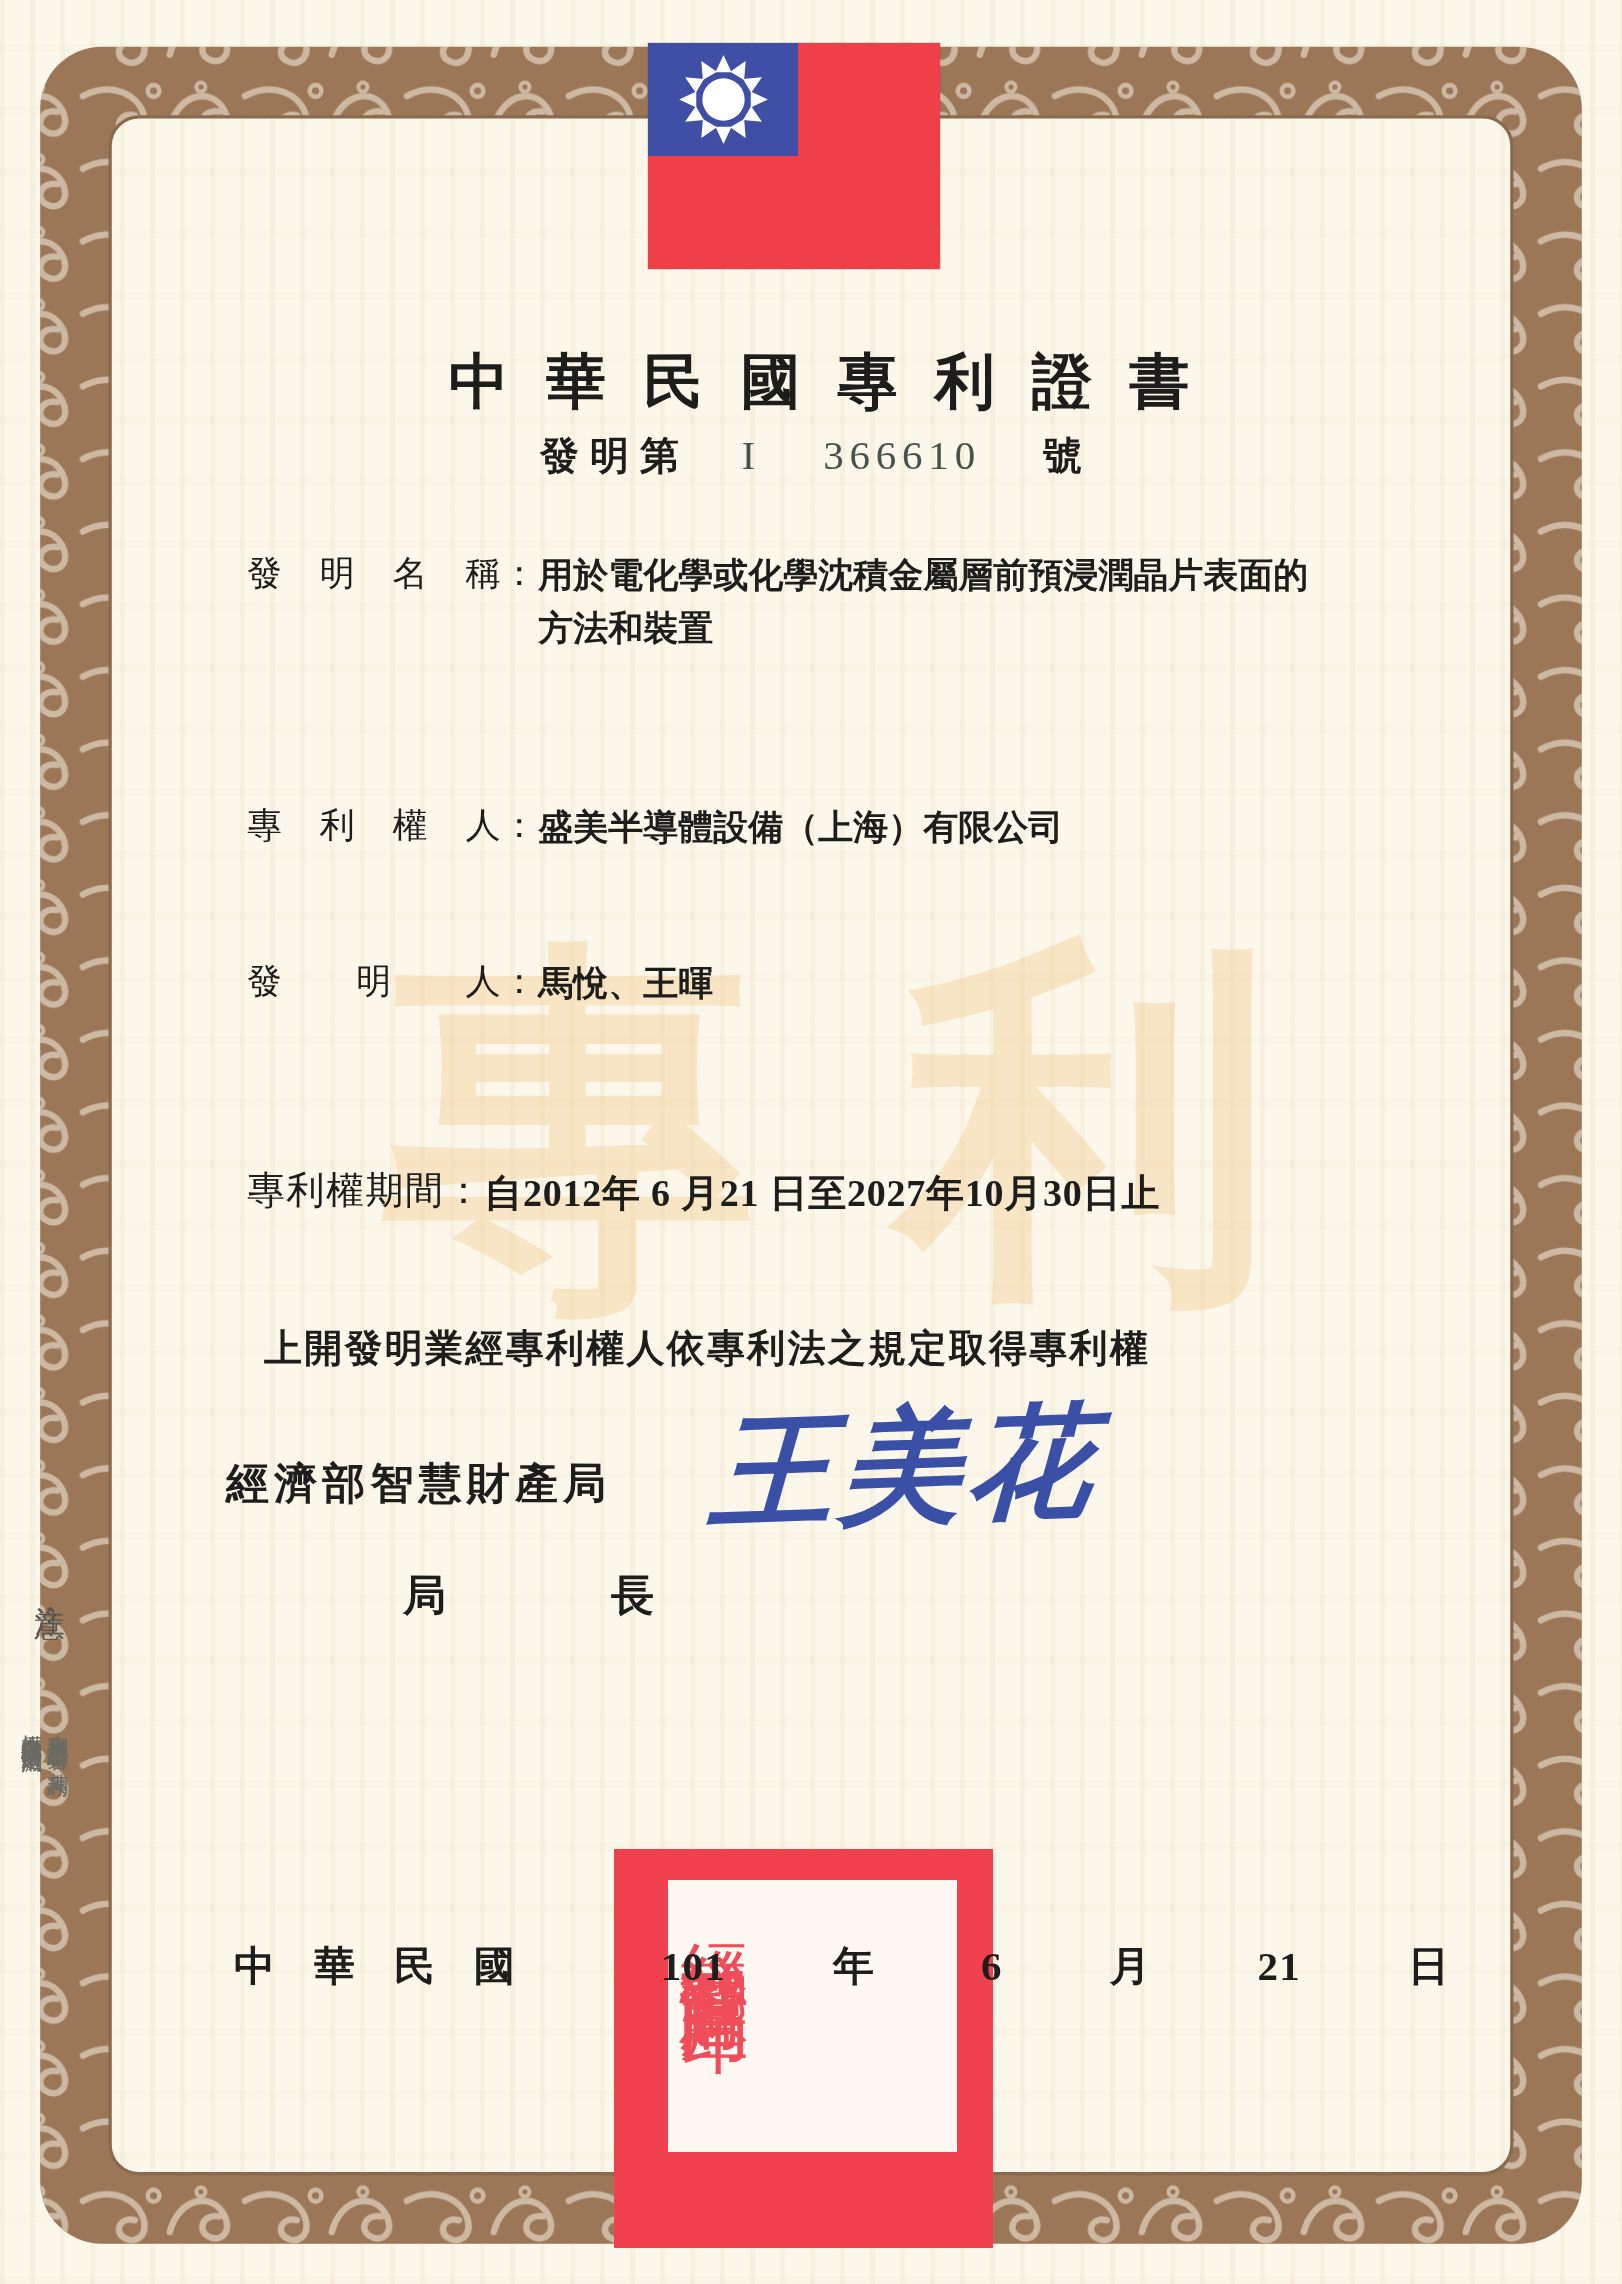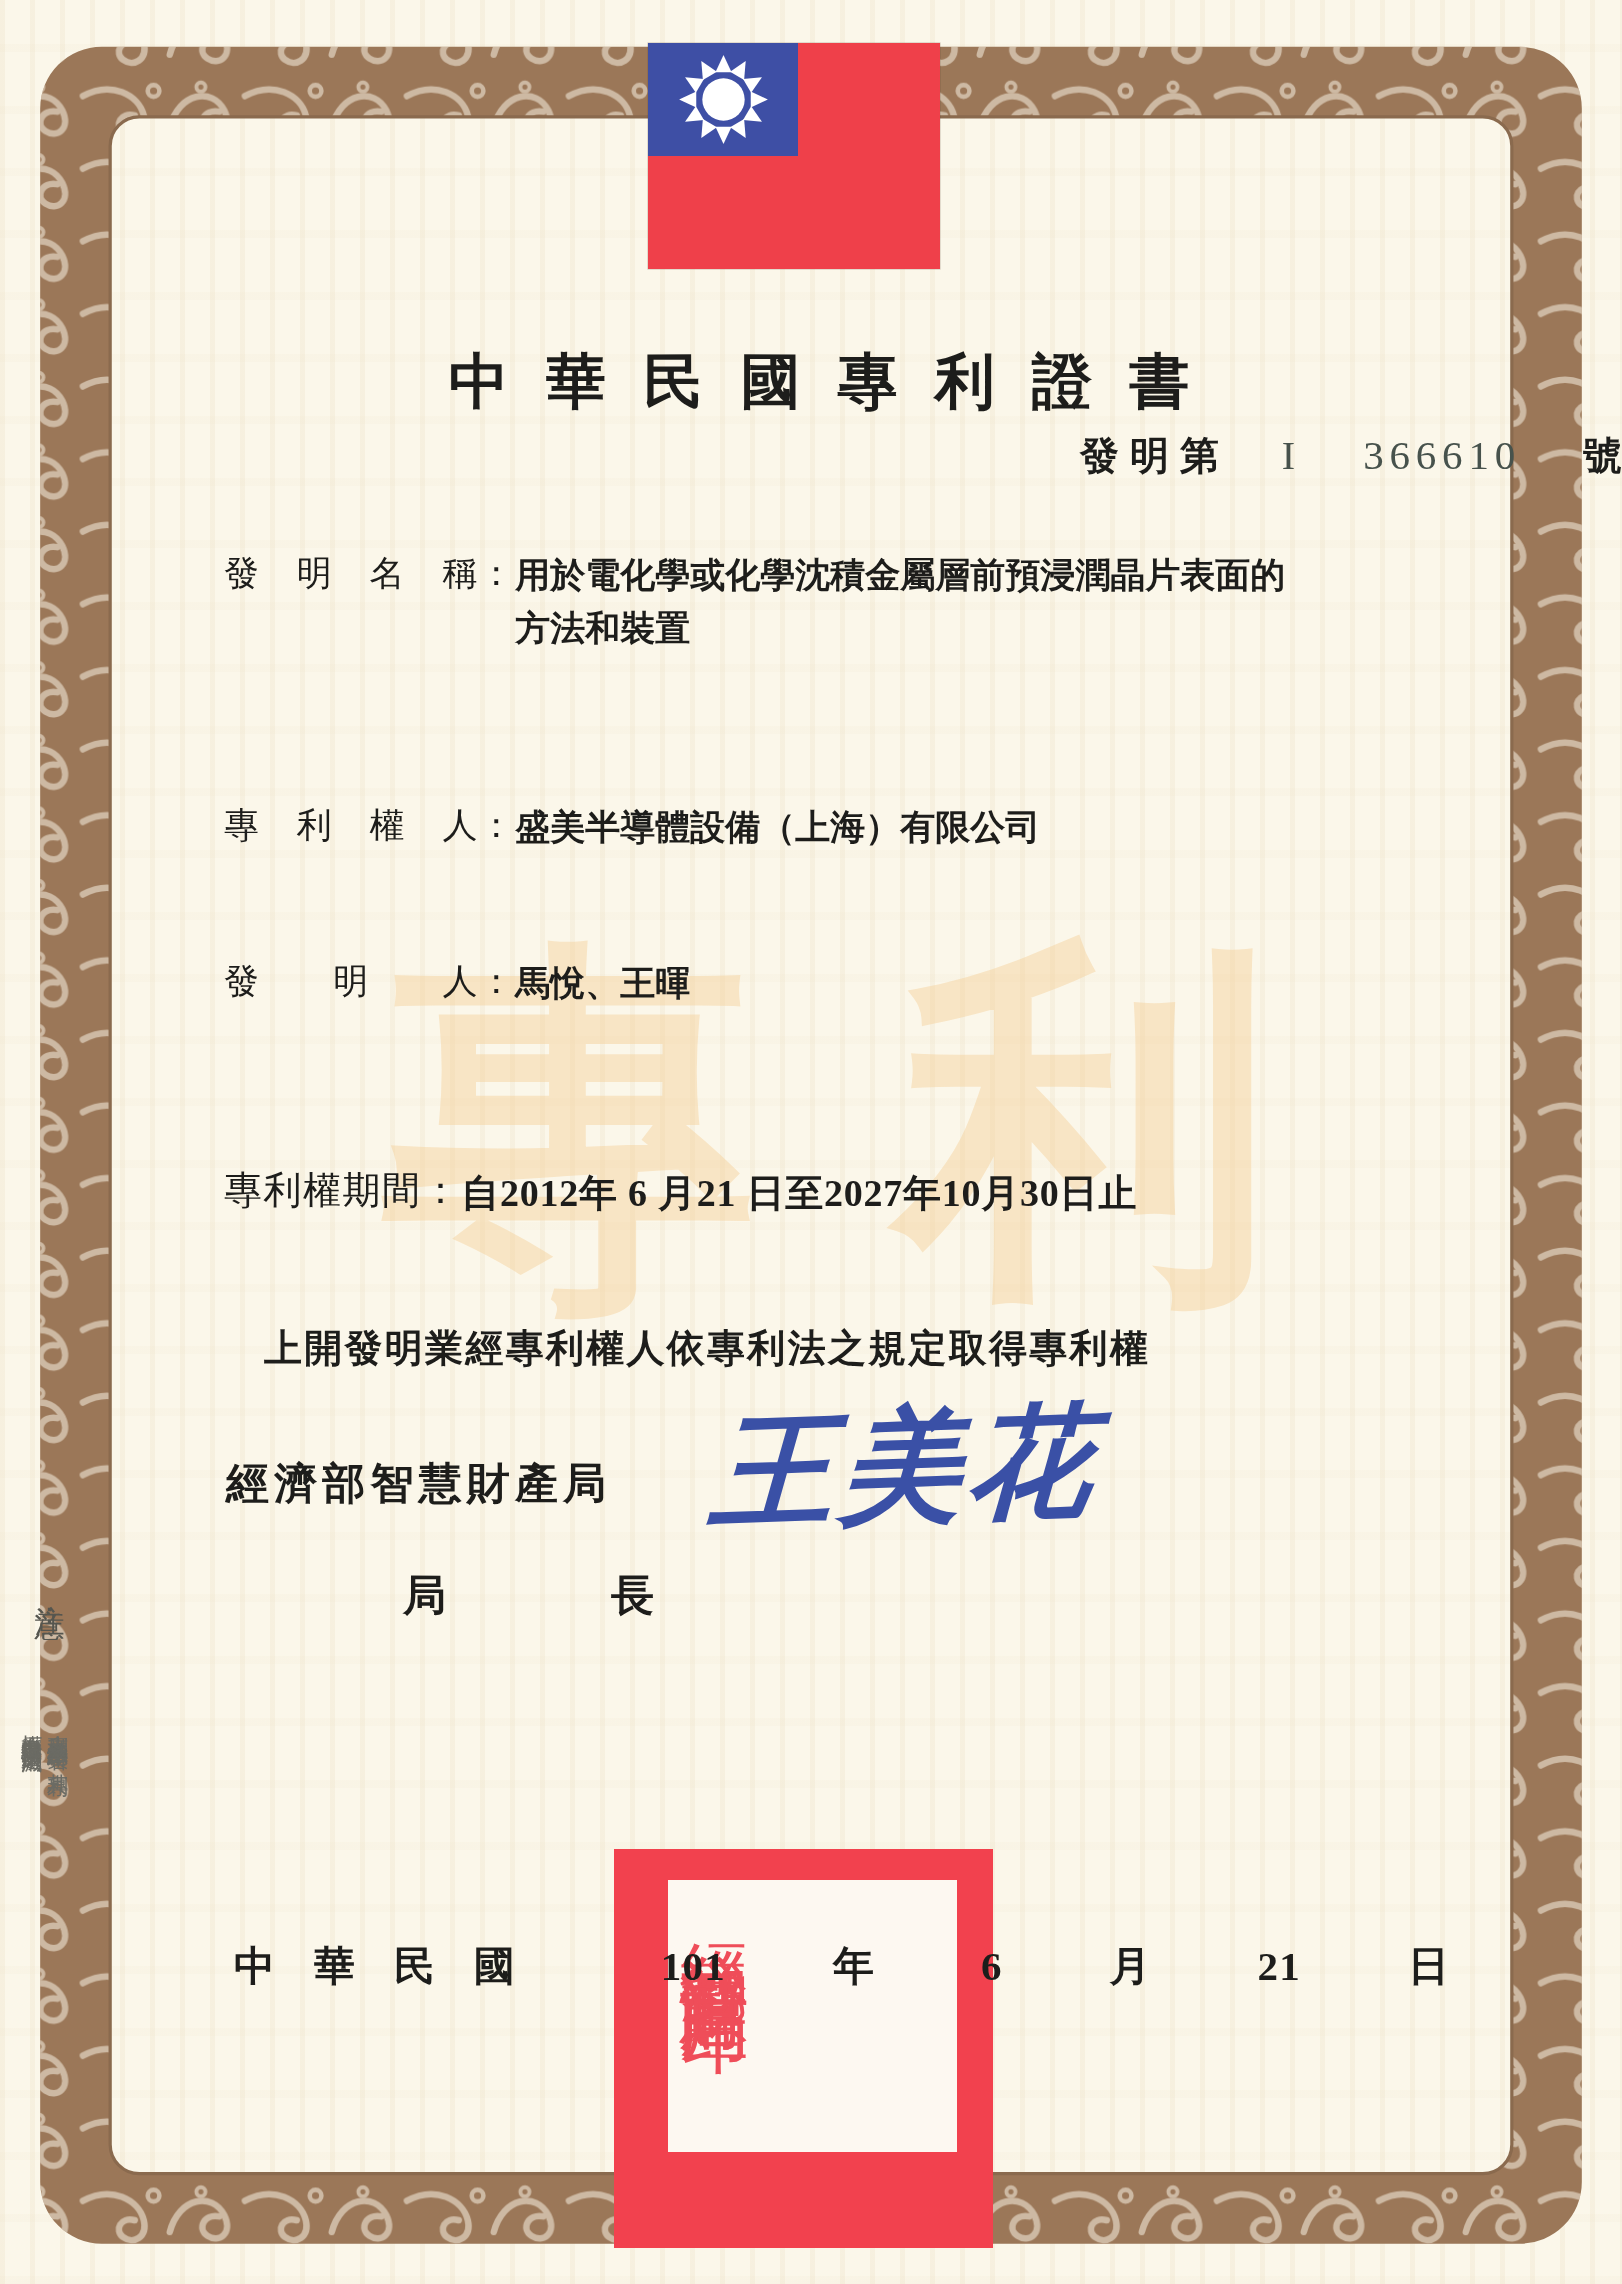--- a/index.html
+++ b/index.html
@@ -22,29 +22,29 @@
   .wm-1{left:382px;top:943px;}
   .wm-2{left:898px;top:938px;}
   
   .flag{position:absolute;left:648px;top:43px;width:292px;height:226px;
     background:#ef404a;z-index:3;box-shadow:0 0 0 0.6px rgba(90,60,40,.25);}
   .canton{position:absolute;left:0;top:0;width:150px;height:113px;background:#3e4fa5;
     display:flex;align-items:center;justify-content:center;}
   
   .title{position:absolute;left:0;top:334px;width:100%;margin:8px;text-align:center;
     font-size:60px;font-weight:700;letter-spacing:.62em;text-indent:.62em;z-index:5;}
-  .certline{position:absolute;left:0;top:429px;width:100%;display:flex;justify-content:flex-end;
+  .certline{position:absolute;left:0;top:429px;width:100%;display:flex;justify-content:center;
     align-items:baseline;font-size:39px;z-index:5;}
   .certline .prefix{letter-spacing:.28em;font-weight:700;}
   .certline .code{margin-left:52px;font-size:40px;color:#47524c;}
   .certline .number{margin-left:68px;font-size:41px;letter-spacing:5.8px;color:#47524c;}
   .certline .suffix{margin-left:62px;font-weight:700;}
   
   .row{position:absolute;left:224px;display:flex;align-items:flex-start;font-size:35px;z-index:5;}
-  .row .label{white-space:nowrap;letter-spacing:.04em;}
+  .row .label{white-space:nowrap;letter-spacing:.04em;margin-left:23px;}
   .row .value{font-weight:700;line-height:1.5;max-width:881px;}
   .row-invention{top:550px;}
   .row-patentee{top:802px;}
   .row-inventors{top:958px;}
   .row-term{top:1165px;font-size:38px;}
   .row-term .value{font-weight:700;letter-spacing:.02em;}
   .statement{position:absolute;left:224px;top:1323px;font-size:38px;font-weight:700;
     letter-spacing:.06em;z-index:5;margin-left:40px;}
   
   .issuer-org{position:absolute;left:226px;top:1455px;font-size:43px;font-weight:700;

